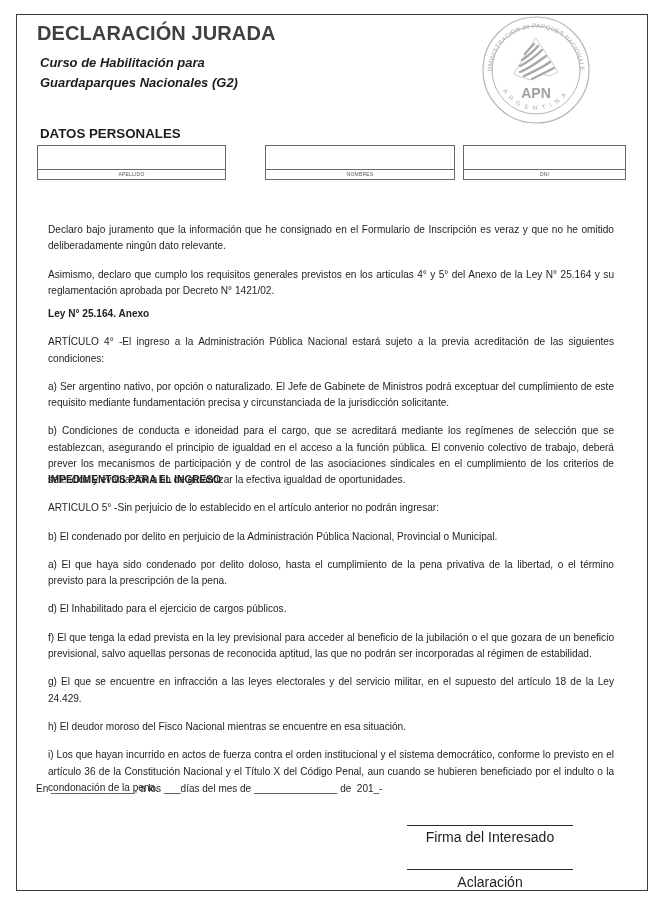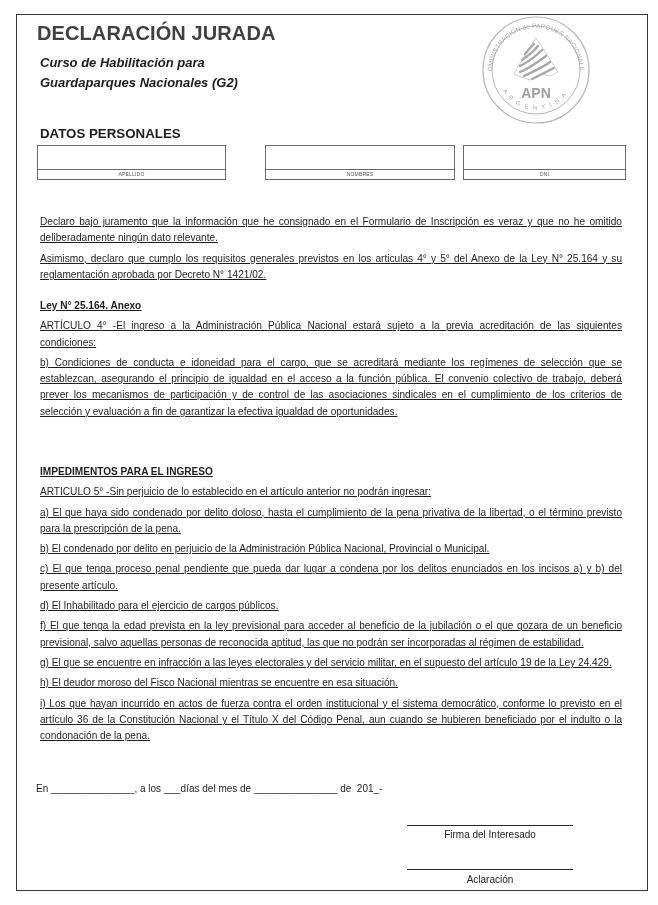--- a/index.html
+++ b/index.html
@@ -6,25 +6,25 @@
   body { width: 658px; height: 905px; position: relative; overflow: hidden; color: #1a1a1a; }
   .frame { position: absolute; left: 16px; top: 14px; width: 632px; height: 877px; border: 1.5px solid #3a3a3a; box-sizing: border-box; }
   .title { position: absolute; left: 37px; top: 22px; font-family: "Liberation Sans", sans-serif; font-weight: bold; font-size: 20px; letter-spacing: 0.1px; color: #404040; }
   .subtitle { position: absolute; left: 40px; top: 53px; font-family: "Liberation Sans", sans-serif; font-weight: bold; font-style: italic; font-size: 13px; line-height: 20px; color: #1c1c1c; }
   .logo { position: absolute; left: 478px; top: 14px; width: 116px; height: 112px; }
   .section-title { position: absolute; left: 40px; top: 126px; font-family: "Liberation Sans", sans-serif; font-weight: bold; font-size: 13.3px; color: #1c1c1c; }
   .field-box { position: absolute; top: 145px; height: 35px; border: 1px solid #6a6a6a; box-sizing: border-box; }
   .field-box .field-input { position: absolute; left: 0; top: 0; right: 0; height: 25px; border: none; background: transparent; outline: none; padding: 0 4px; box-sizing: border-box; font-family: "Liberation Sans", sans-serif; font-size: 11px; }
   .field-box .field-label { position: absolute; left: 0; right: 0; bottom: 0; height: 9px; border-top: 1px solid #6a6a6a; text-align: center; font-family: "Liberation Sans", sans-serif; font-size: 5px; line-height: 9px; color: #555; letter-spacing: 0.2px; }
   .body-text { position: absolute; left: 36px; width: 590px; font-family: "Liberation Sans", sans-serif; font-size: 10.1px; line-height: 16.3px; text-align: justify; color: #1e1e1e; }
-  .body-text p { margin: 4px; text-decoration: underline; }
+  .body-text p { margin: 12px; }
   .bold { font-weight: bold; }
   .date-line { position: absolute; left: 36px; top: 783px; font-family: "Liberation Sans", sans-serif; font-size: 10px; color: #1e1e1e; white-space: pre; }
   .sig-line { position: absolute; left: 407px; width: 166px; border-top: 1px solid #2a2a2a; }
-  .sig-label { position: absolute; left: 407px; width: 166px; text-align: center; font-family: "Liberation Sans", sans-serif; font-size: 10px; color: #1e1e1e; }
+  .sig-label { position: absolute; left: 407px; width: 166px; text-align: center; font-family: "Liberation Sans", sans-serif; font-size: 14px; color: #1e1e1e; }
 </style>
 </head>
 <body>
 
 <div class="frame"></div>
 
 <div class="title">DECLARACIÓN JURADA</div>
 <div class="subtitle">
   <div>Curso de Habilitación para</div>
   <div>Guardaparques Nacionales (G2)</div>
@@ -71,32 +71,32 @@
 </div>
 
 <div class="body-text" style="top:210px;">
   <p>Declaro bajo juramento que la información que he consignado en el Formulario de Inscripción es veraz y que no he omitido deliberadamente ningún dato relevante.</p>
   <p>Asimismo, declaro que cumplo los requisitos generales previstos en los articulas 4° y 5° del Anexo de la Ley N° 25.164 y su reglamentación aprobada por Decreto N° 1421/02.</p>
 </div>
 
 <div class="body-text" style="top:294px;">
   <p class="bold">Ley N° 25.164. Anexo</p>
   <p>ARTÍCULO 4° -El ingreso a la Administración Pública Nacional estará sujeto a la previa acreditación de las siguientes condiciones:</p>
+  <p>a) Ser argentino nativo, por opción o naturalizado. El Jefe de Gabinete de Ministros podrá exceptuar del cumplimiento de este requisito mediante fundamentación precisa y circunstanciada de la jurisdicción solicitante.</p>
   <p>b) Condiciones de conducta e idoneidad para el cargo, que se acreditará mediante los regímenes de selección que se establezcan, asegurando el principio de igualdad en el acceso a la función pública. El convenio colectivo de trabajo, deberá prever los mecanismos de participación y de control de las asociaciones sindicales en el cumplimiento de los criterios de selección y evaluación a fin de garantizar la efectiva igualdad de oportunidades.</p>
 </div>
 
 <div class="body-text" style="top:460px;">
   <p class="bold">IMPEDIMENTOS PARA EL INGRESO</p>
   <p>ARTICULO 5° -Sin perjuicio de lo establecido en el artículo anterior no podrán ingresar:</p>
+  <p>b) El condenado por delito en perjuicio de la Administración Pública Nacional, Provincial o Municipal.</p>
   <p>a) El que haya sido condenado por delito doloso, hasta el cumplimiento de la pena privativa de la libertad, o el término previsto para la prescripción de la pena.</p>
-  <p>b) El condenado por delito en perjuicio de la Administración Pública Nacional, Provincial o Municipal.</p>
-  <p>c) El que tenga proceso penal pendiente que pueda dar lugar a condena por los delitos enunciados en los incisos a) y b) del presente artículo.</p>
   <p>d) El Inhabilitado para el ejercicio de cargos públicos.</p>
   <p>f) El que tenga la edad prevista en la ley previsional para acceder al beneficio de la jubilación o el que gozara de un beneficio previsional, salvo aquellas personas de reconocida aptitud, las que no podrán ser incorporadas al régimen de estabilidad.</p>
-  <p>g) El que se encuentre en infracción a las leyes electorales y del servicio militar, en el supuesto del artículo 19 de la Ley 24.429.</p>
+  <p>g) El que se encuentre en infracción a las leyes electorales y del servicio militar, en el supuesto del artículo 18 de la Ley 24.429.</p>
   <p>h) El deudor moroso del Fisco Nacional mientras se encuentre en esa situación.</p>
   <p>i) Los que hayan incurrido en actos de fuerza contra el orden institucional y el sistema democrático, conforme lo previsto en el artículo 36 de la Constitución Nacional y el Título X del Código Penal, aun cuando se hubieren beneficiado por el indulto o la condonación de la pena.</p>
 </div>
 
 <div class="date-line">En _______________, a los ___días del mes de _______________ de  201_-</div>
 
 <div class="sig-line" style="top:825px;"></div>
 <div class="sig-label" style="top:829px;">Firma del Interesado</div>
 
 <div class="sig-line" style="top:869px;"></div>

